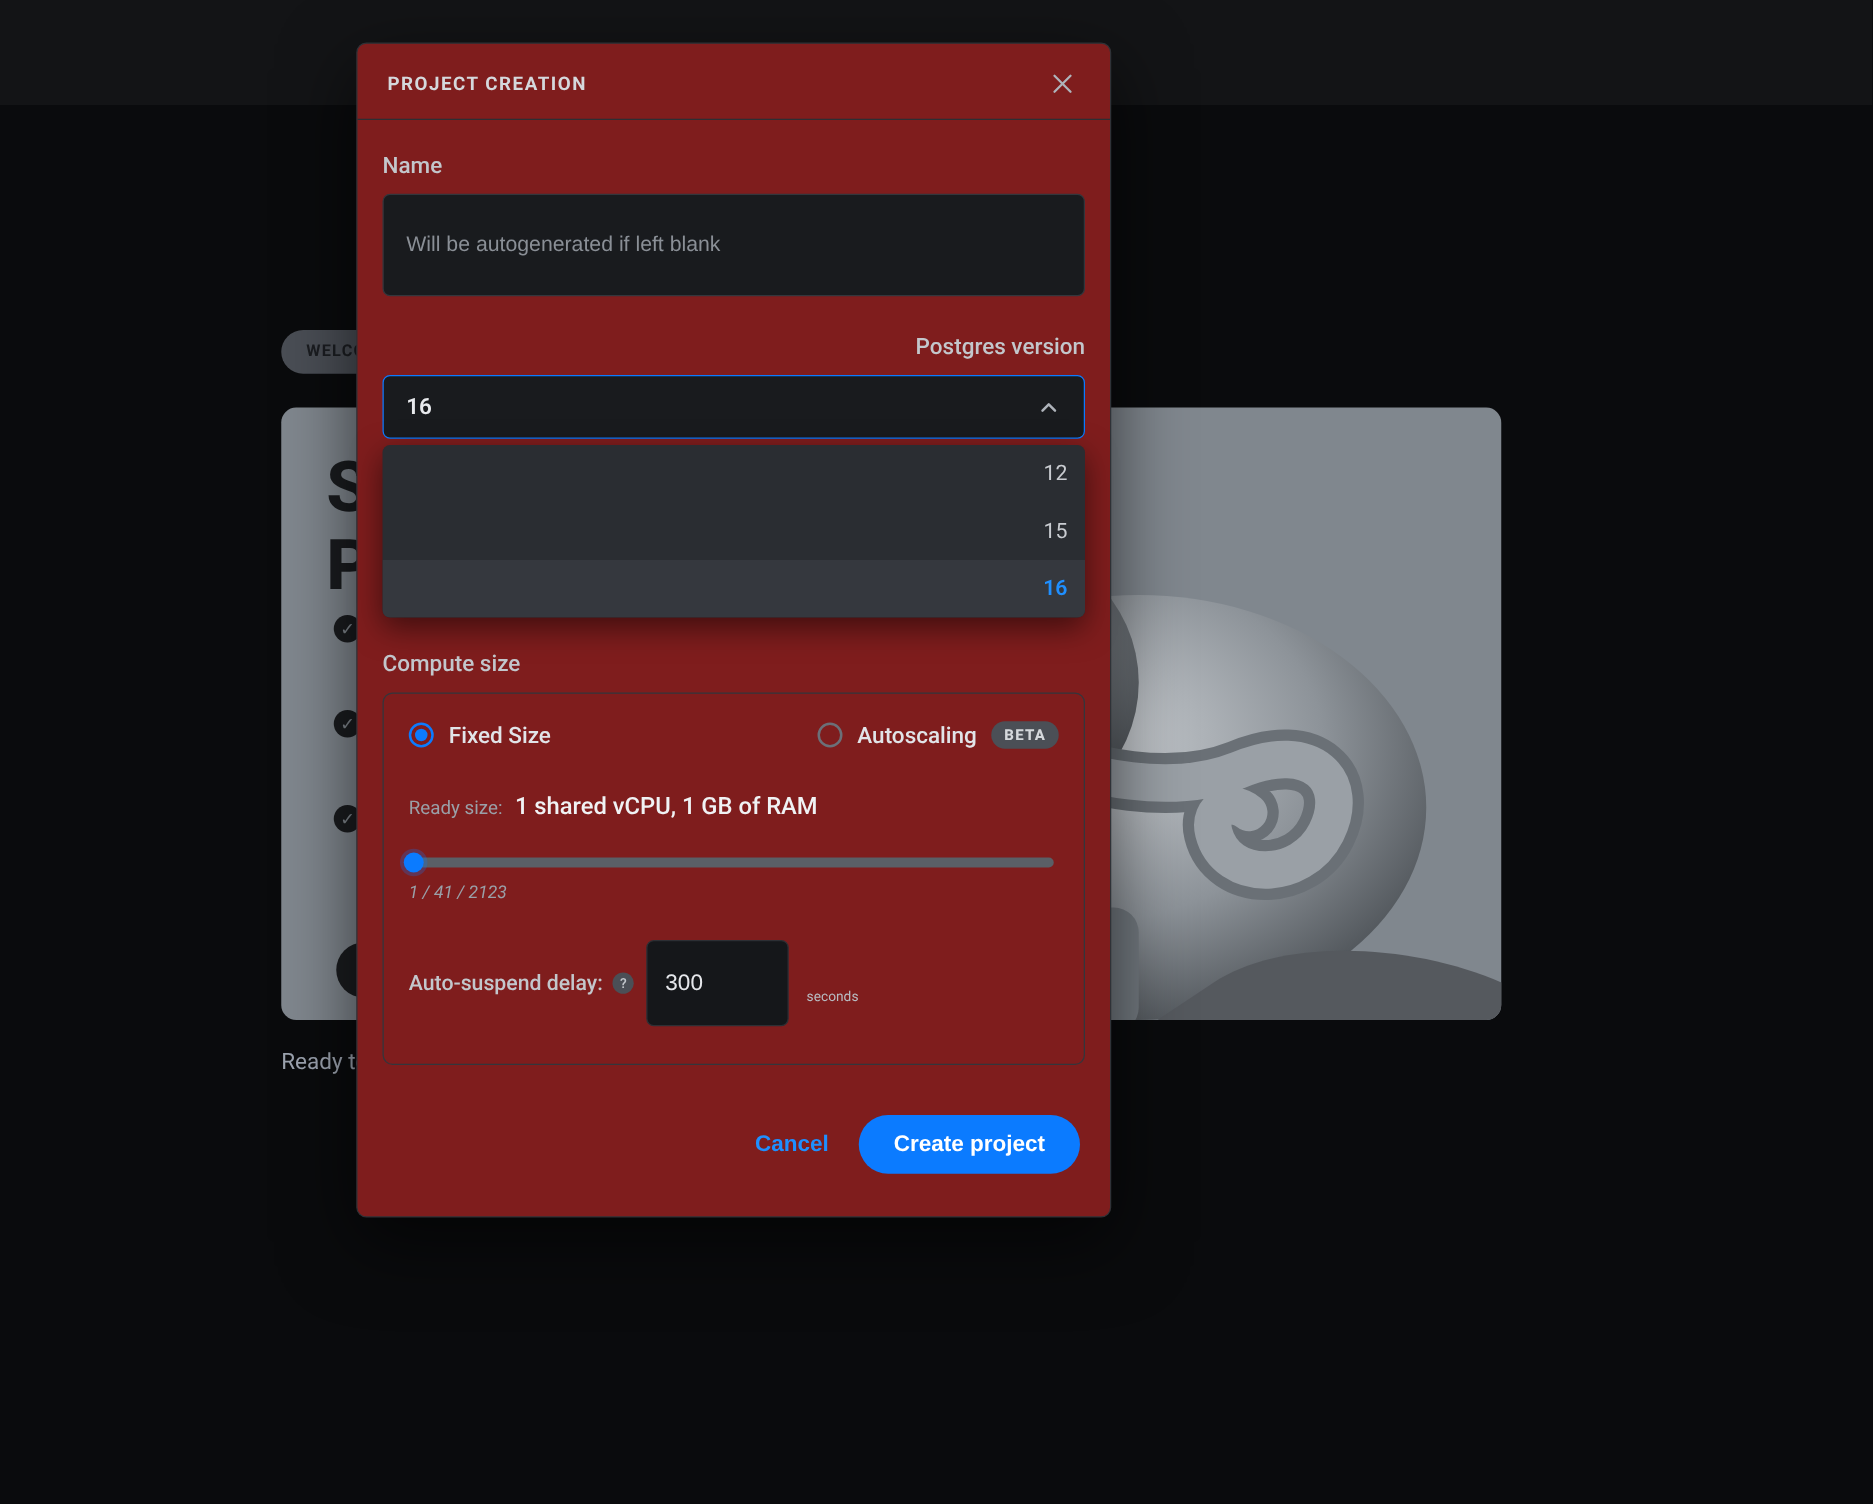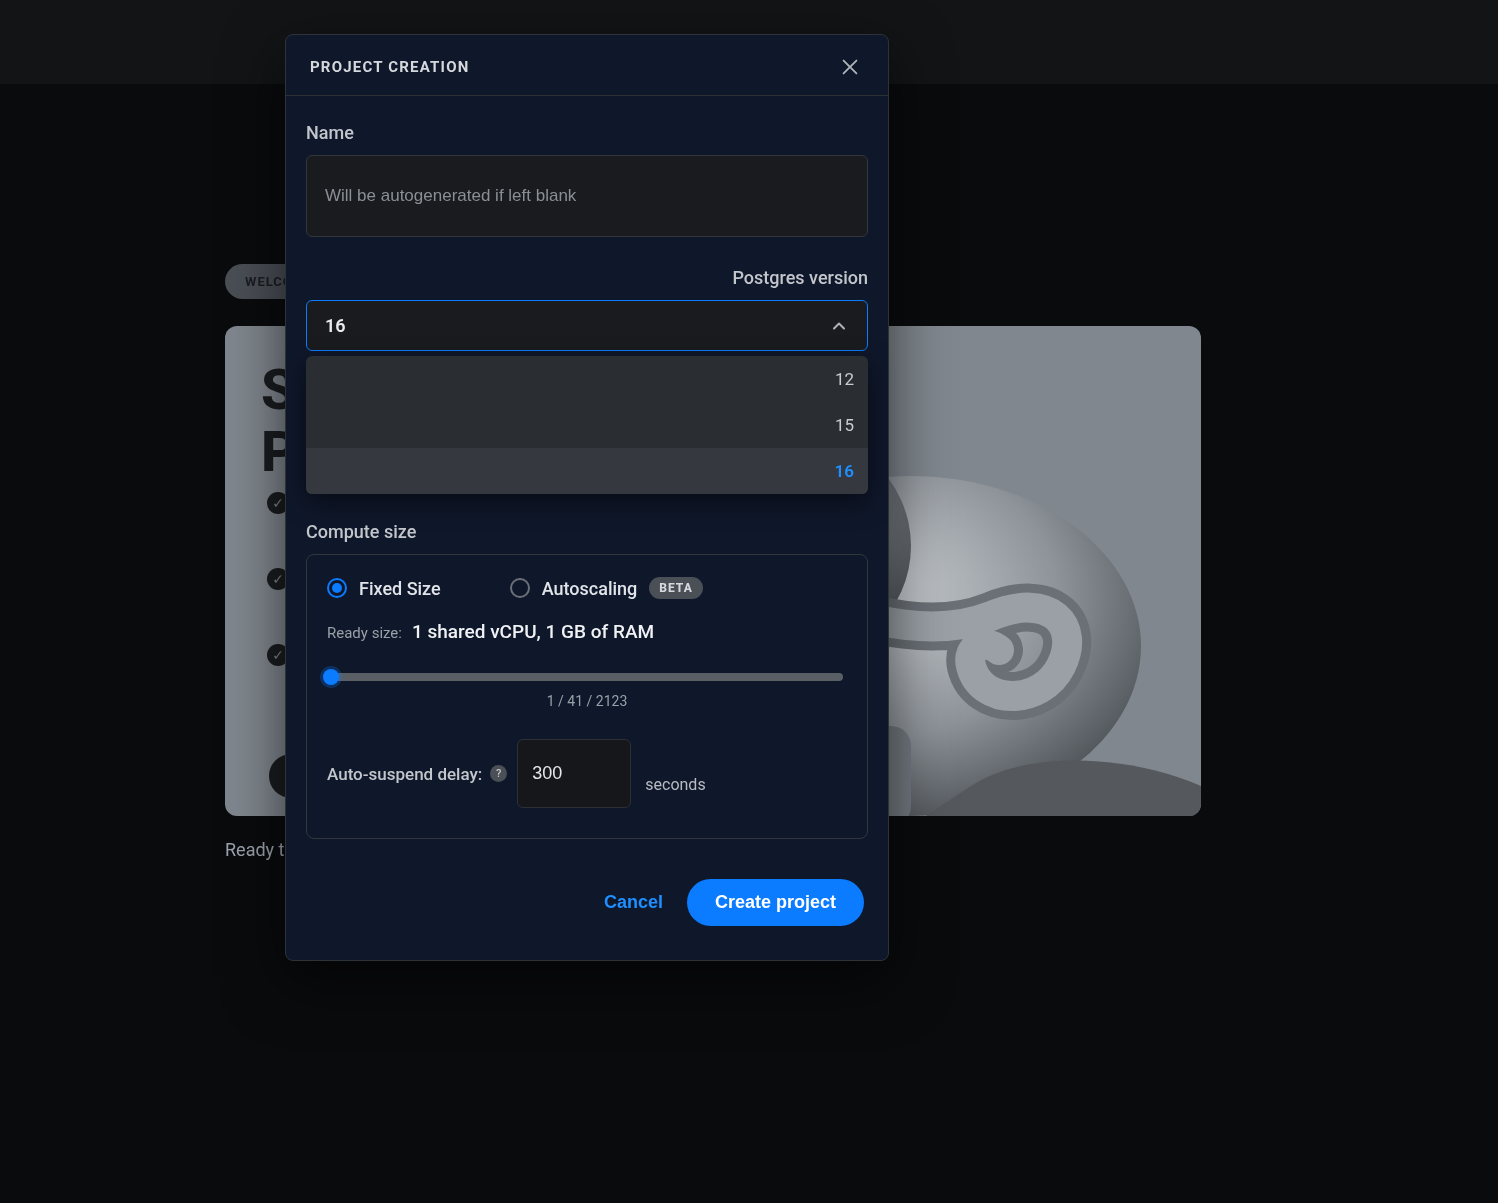--- a/index.html
+++ b/index.html
@@ -95,21 +95,21 @@
     width: 620px;
     height: 460px;
   }
 
   
   .dialog {
     position: absolute;
     left: 285px;
     top: 34px;
     width: 604px;
-    background: #0f172a;
+    background: #7f1d1d;
     border: 1px solid #2f3237;
     border-radius: 8px;
     box-shadow: 0 20px 60px rgba(0,0,0,0.6);
     display: flex;
     flex-direction: column;
   }
   .dialog-header {
     display: flex;
     align-items: center;
     justify-content: space-between;
@@ -199,23 +199,24 @@
   }
 
   
   .compute-panel {
     border: 1px solid #33363c;
     border-radius: 8px;
     padding: 22px 20px 30px 20px;
   }
   .radio-row {
     display: flex;
-    gap: 69px;
+    gap: 22px;
     align-items: center;
-    margin-bottom: 21px;
+    margin-bottom: 34px;
+    justify-content: space-between;
   }
   .radio-opt {
     display: flex;
     align-items: center;
     gap: 12px;
     cursor: pointer;
   }
   .radio-circle {
     width: 20px; height: 20px;
     border: 2px solid #6b7078;
@@ -267,25 +268,26 @@
     left: 0;
     top: 50%;
     transform: translate(-50%, -50%);
     width: 16px; height: 16px;
     border-radius: 50%;
     background: #0b7bff;
     box-shadow: 0 0 0 3px rgba(11,123,255,0.25);
   }
   .slider-ticks {
     display:flex;
-    justify-content: center;
+    justify-content: flex-start;
     font-size: 14px;
     color: #9aa0a8;
     padding: 0 0px;
     margin-bottom: 30px;
+    font-style: italic;
   }
 
   .suspend-row {
     display:flex;
     flex-direction: row;
     gap: 10px;
   }
   .suspend-label-row {
     display:flex; align-items:center; gap:8px;
     font-size: 17px; color: #c3c7cc; font-weight: 500;
@@ -301,21 +303,21 @@
   .suspend-input-row { display:flex; align-items:center; gap: 14px; }
   .num-input {
     width: 114px;
     background: #15171a;
     border: 1px solid #2c2f34;
     border-radius: 6px;
     padding: 23px 14px;
     font-size: 18px;
     color: #e5e7eb;
   }
-  .seconds { font-size: 16px; color: #b8bcc2; margin-top: 21px; }
+  .seconds { font-size: 11px; color: #b8bcc2; margin-top: 21px; }
 
   
   .dialog-footer {
     display:flex;
     justify-content: flex-end;
     align-items:center;
     gap: 24px;
     padding: 30px 24px 34px 8px;
   }
   .cancel-link {

